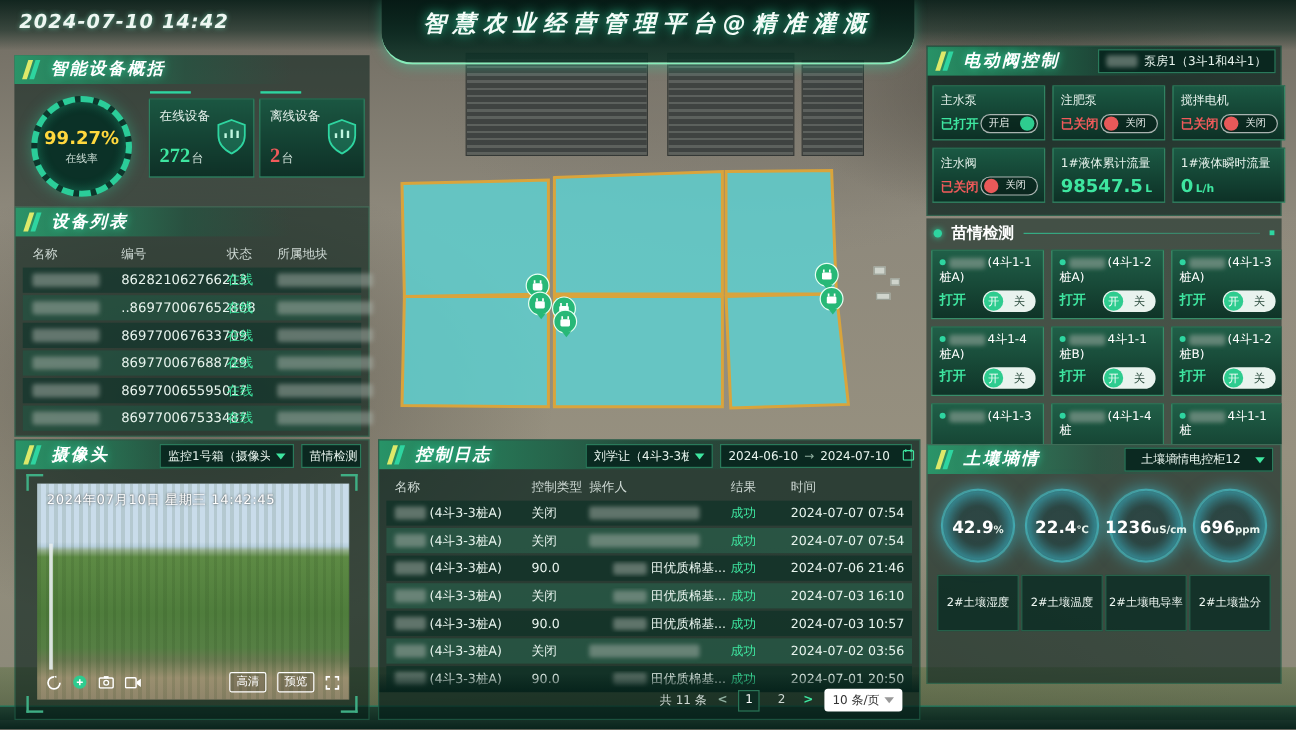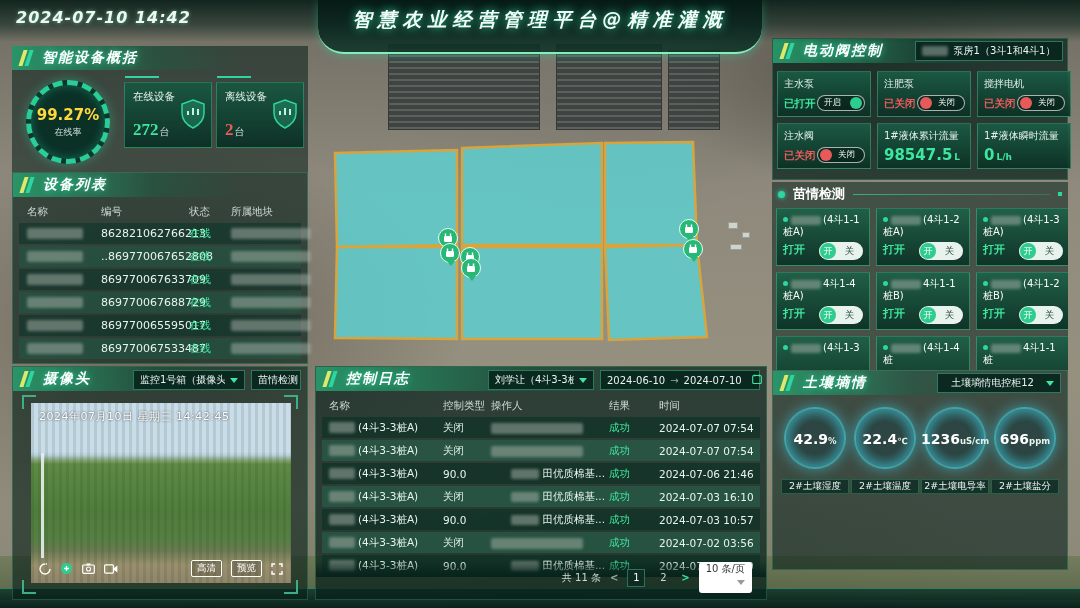--- a/index.html
+++ b/index.html
@@ -107,22 +107,22 @@
   .log-rows{position:relative;height:160px;overflow:hidden;padding:0 6px;}
   .log-row{display:grid;grid-template-columns:114px 48px 118px 50px 112px;align-items:center;height:21px;
      margin-bottom:2px;padding-left:7px;font-size:10.5px;}
   .log-row:nth-child(odd){background:rgba(12,48,38,.66);} .log-row:nth-child(even){background:rgba(38,106,82,.5);}
   .log-fade{position:absolute;left:0;right:0;bottom:0;height:16px;
      background:linear-gradient(180deg,transparent,rgba(6,34,27,.95));}
   .log-foot{position:absolute;right:14px;bottom:6px;display:flex;align-items:center;gap:9px;font-size:10px;color:#cfd9d4;}
   .pg{width:18px;height:18px;display:flex;align-items:center;justify-content:center;font-size:10px;}
   .pg.act{background:#0d2b22;border:1px solid rgba(70,190,140,.5);color:#fff;}
   .pga{color:#8fae9f;font-weight:bold;} .pga.nx{color:#3ee6a0;}
-  .perpage{display:flex;align-items:flex-end;gap:4px;background:#fff;color:#333;border-radius:3px;
-     height:31px;padding:0 7px;font-size:10px;flex-direction:column;}
+  .perpage{display:flex;align-items:center;gap:4px;background:#fff;color:#333;border-radius:3px;
+     height:19px;padding:0 7px;font-size:10px;}
   .perpage .caret{border-top-color:#999;}
   
   #irr{left:772px;top:38px;width:296px;height:142px;background:rgba(6,32,26,.72);}
   .irr-grid{display:grid;grid-template-columns:repeat(3,94px);gap:6px;padding:8px 4px 0 4px;}
   .icard{height:46px;padding:5px 6px;position:relative;
      background:linear-gradient(180deg,rgba(26,92,69,.92),rgba(11,48,37,.92));border:1px solid rgba(80,190,140,.45);}
   .icard .lbl{font-size:10px;color:#e6f2ec;white-space:nowrap;overflow:hidden;}
   .icard .row{position:absolute;left:6px;right:5px;bottom:5px;display:flex;align-items:flex-end;justify-content:space-between;}
   .icard .st{font-size:10.5px;font-weight:bold;}
   .tgl{width:48px;height:16px;border-radius:8px;border:1px solid rgba(255,255,255,.65);
@@ -155,21 +155,21 @@
   
   #soil{left:772px;top:370px;width:296px;height:200px;background:rgba(6,32,26,.6);}
   .s-gauges{display:flex;justify-content:space-between;padding:12px 8px 0 8px;}
   .sg{width:68px;text-align:center;}
   .sgc{width:62px;height:62px;margin:0 auto;border-radius:50%;display:flex;align-items:center;justify-content:center;
      border:2px solid rgba(80,220,230,.55);
      background:radial-gradient(circle,rgba(12,60,70,.35) 40%,rgba(30,160,190,.35) 68%,rgba(10,40,50,.2) 75%);
      box-shadow:0 0 14px rgba(60,200,220,.6),inset 0 0 12px rgba(60,200,220,.55);}
   .sgc b{font-size:14px;color:#fff;margin-top:24px;} .sgc span{font-size:8.5px;color:#e8f4ee;font-weight:bold;}
   .sgl{margin-top:10px;font-size:9.5px;color:#eef7f2;background:rgba(10,44,35,.8);
-     border:1px solid rgba(64,170,126,.4);padding:0 1px;white-space:nowrap;}
+     border:1px solid rgba(64,170,126,.4);padding:16px 1px;white-space:nowrap;}
 </style>
 </head>
 <body>
 
 <div class="stage">
 
   <div class="veg"></div>
   <div class="solar" style="left:388px;top:44px;width:152px;height:86px;"></div>
   <div class="solar" style="left:556px;top:44px;width:106px;height:86px;"></div>
   <div class="solar" style="left:668px;top:50px;width:52px;height:80px;"></div>

